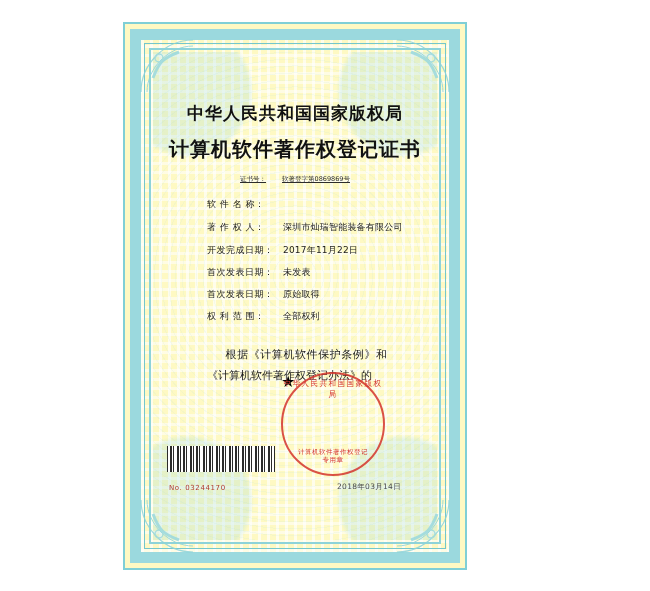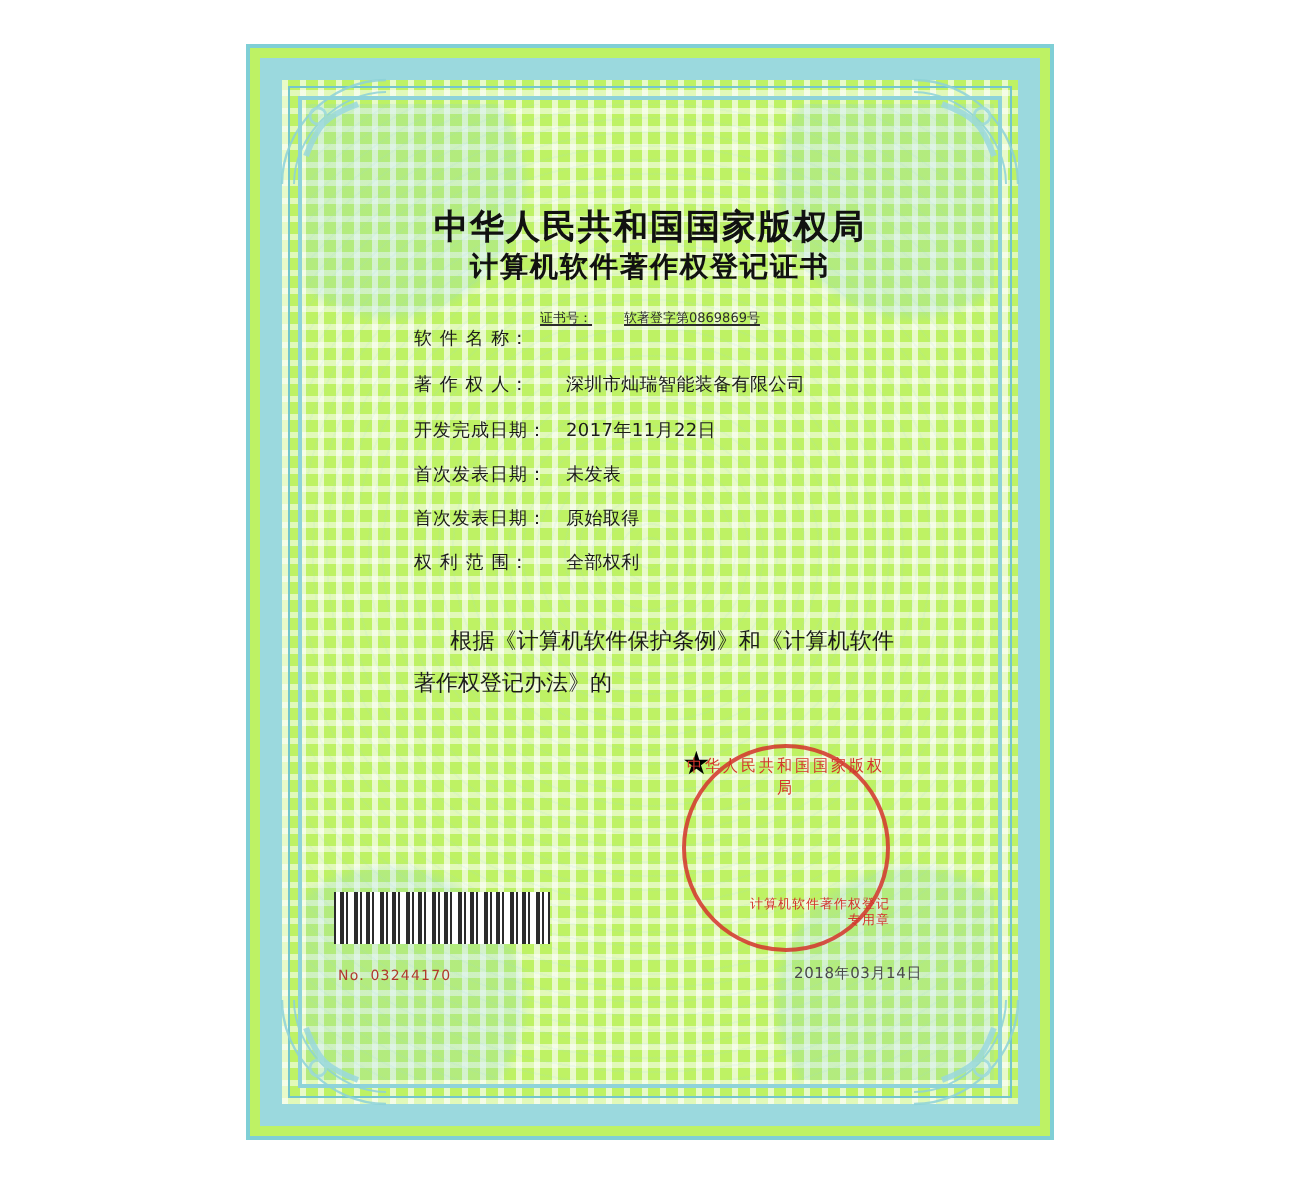--- a/index.html
+++ b/index.html
@@ -19,23 +19,23 @@
     width: 650px;
     height: 591px;
     background: #ffffff;
   }
 
   
   .sheet {
     position: absolute;
     left: 123px;
     top: 22px;
-    width: 404px;
+    width: 344px;
     height: 548px;
-    background: #bef264;
+    background: #fef9c3;
     box-sizing: border-box;
   }
 
   
   .border-outer {
     position: absolute;
     inset: 0;
     border: 2px solid #7fcfd6;
     box-sizing: border-box;
   }
@@ -107,36 +107,37 @@
     margin-top: 44px;
     color: #111111;
   }
   .title-main {
     font-size: 17px;
     letter-spacing: 1px;
     font-weight: bold;
     font-family: "DejaVu Sans", "Liberation Sans", sans-serif;
   }
   .title-sub {
-    font-size: 14px;
+    font-size: 20px;
     letter-spacing: 1px;
     font-weight: bold;
-    margin-top: 0;
+    margin-top: 11px;
   }
   .cert-no-line {
     margin-top: 12px;
     font-size: 6.5px;
     color: #2c2c2c;
     text-align: center;
     letter-spacing: 0px;
     text-decoration: underline;
   }
   .cert-no-line .cn-sep { display: inline-block; width: 16px; }
 
   .fields {
+    margin-top: 14px;
     padding-left: 48px;
     padding-right: 24px;
   }
   .field-row {
     display: flex;
     align-items: flex-start;
     font-size: 9px;
     color: #1b1b1b;
     margin-bottom: 10px;
     line-height: 1.45;
@@ -209,21 +210,21 @@
     left: 0; right: 0; top: 7px;
     text-align: center;
     font-size: 7.5px;
     color: #d4342c;
     letter-spacing: 1.5px;
     transform: scaleY(1.1);
   }
   .seal-bottom-text {
     position: absolute;
     left: 0; right: 0; bottom: 12px;
-    text-align: right;
+    text-align: center;
     font-size: 6.5px;
     color: #d4342c;
     letter-spacing: 0.5px;
     line-height: 1.25;
     margin-top: 36px;
   }
   .issue-date {
     position: absolute;
     right: 30px;
     bottom: 42px;

